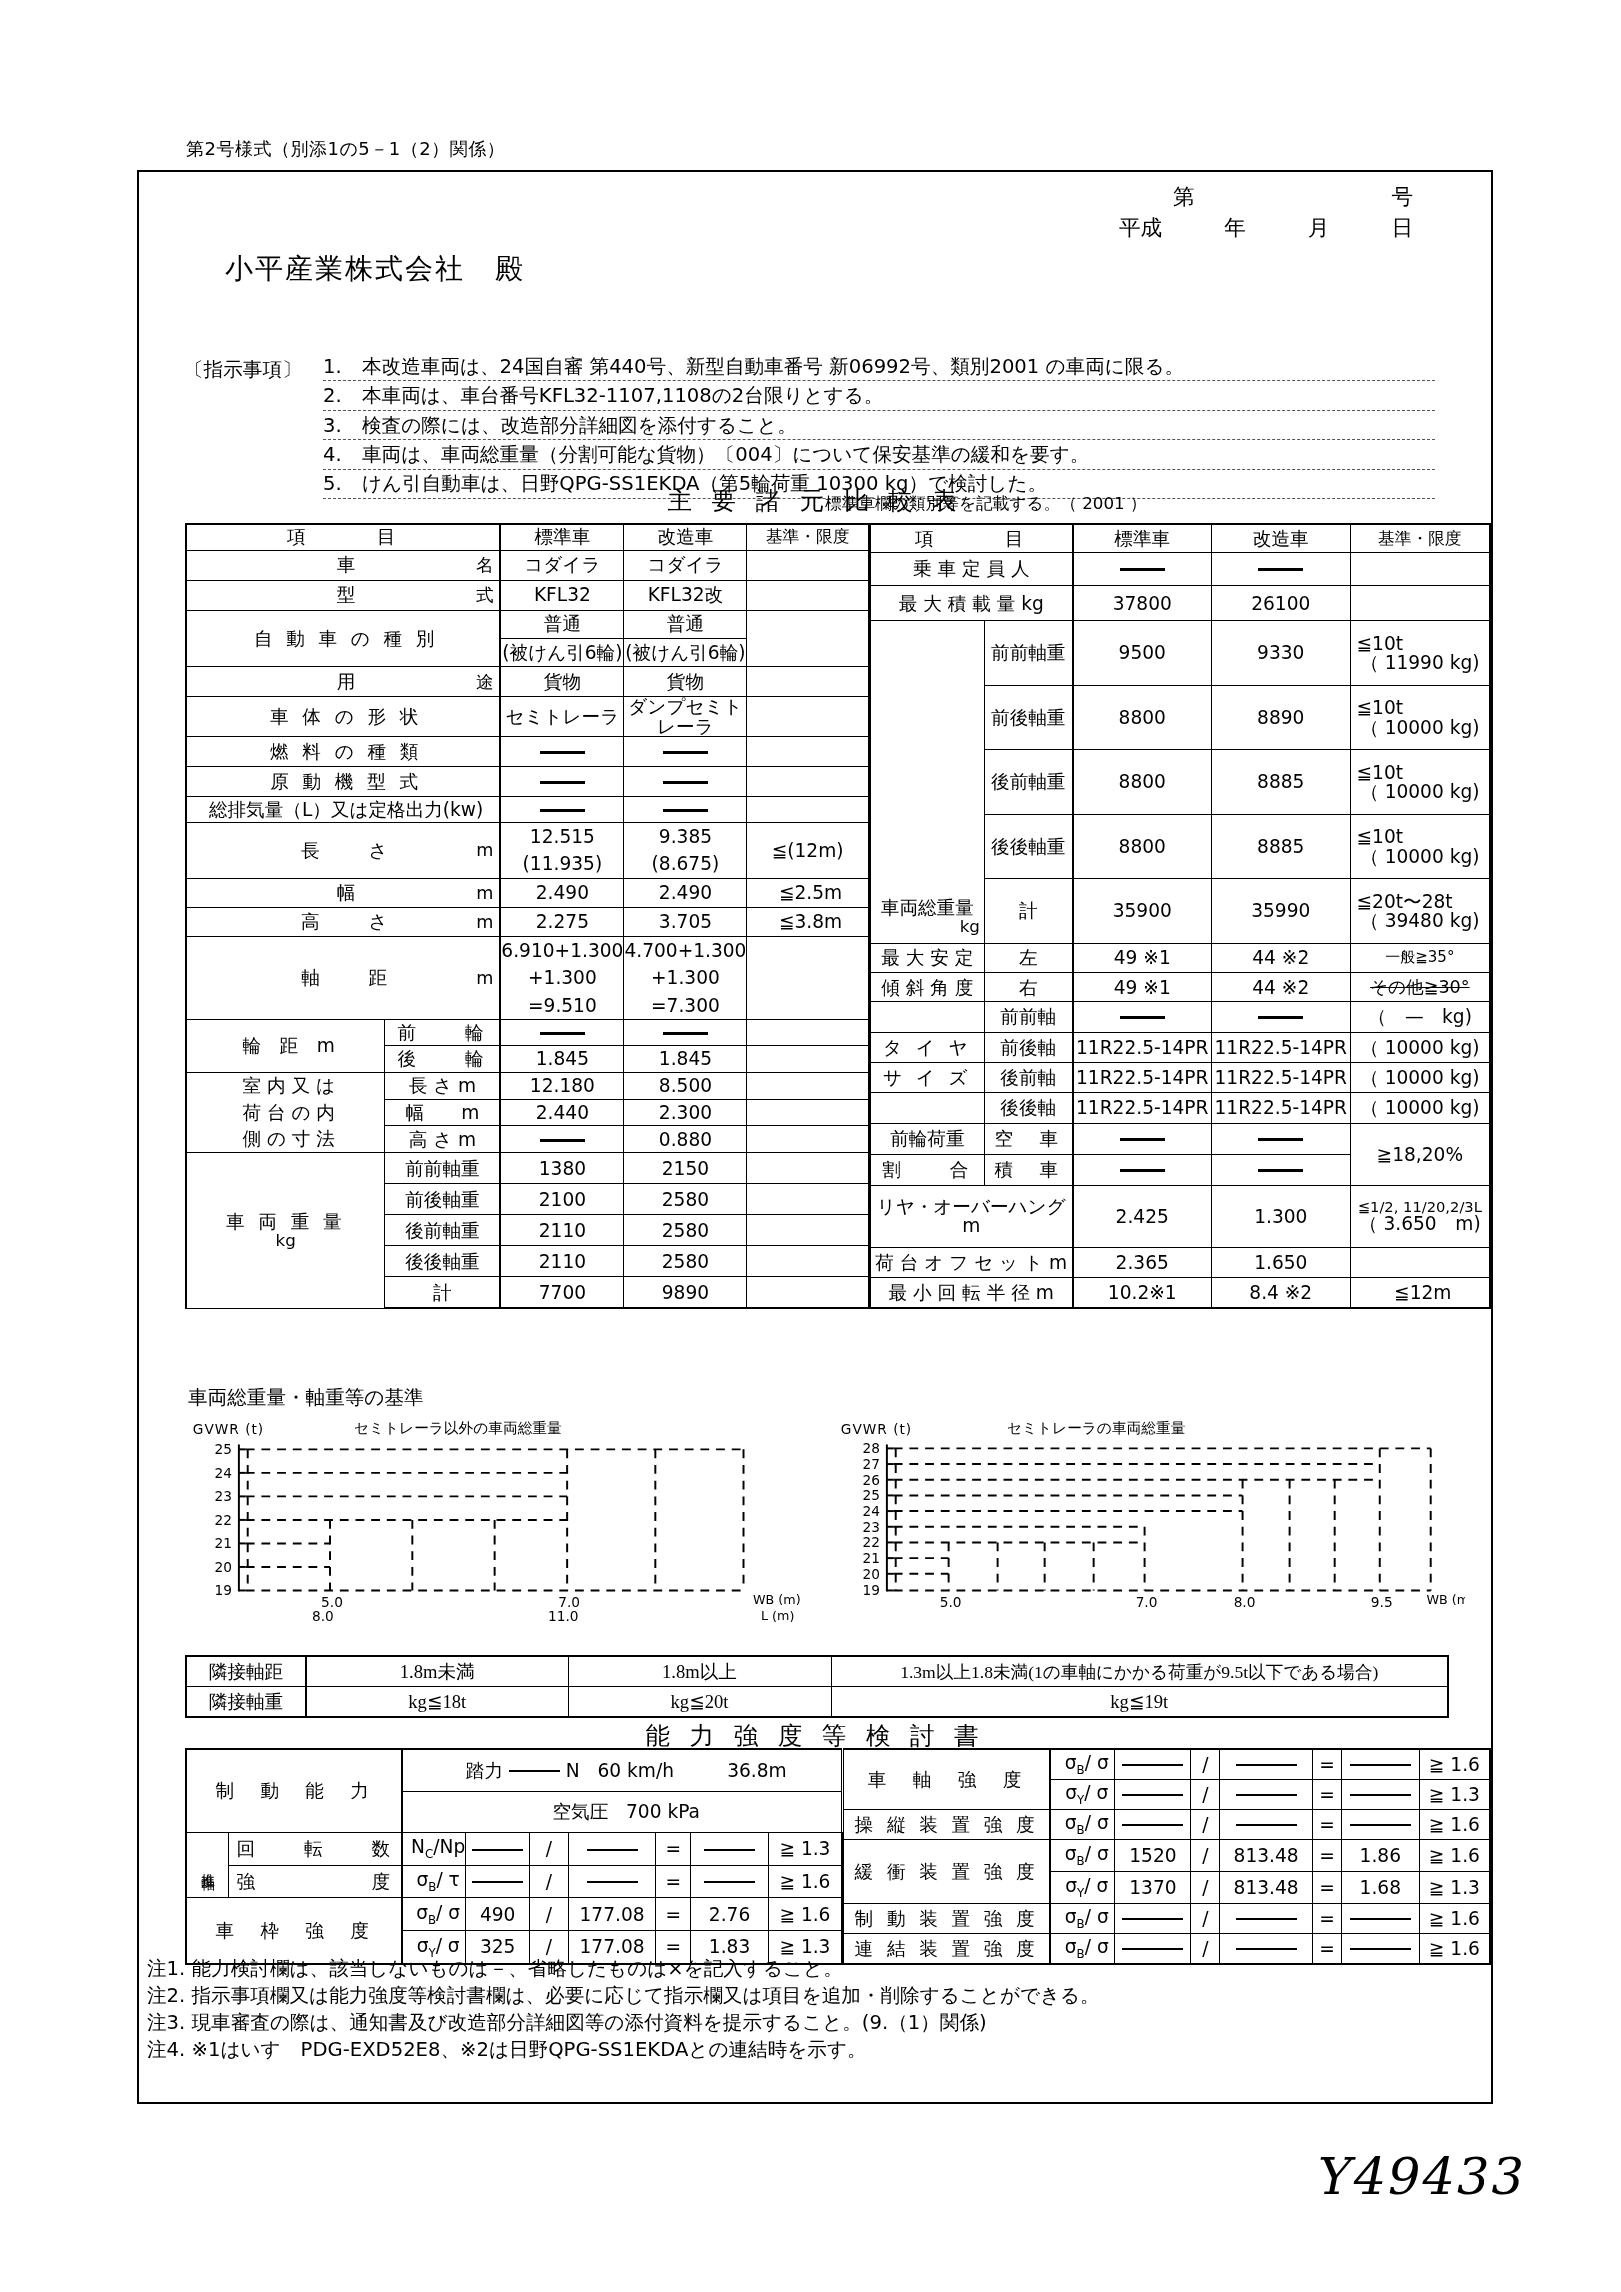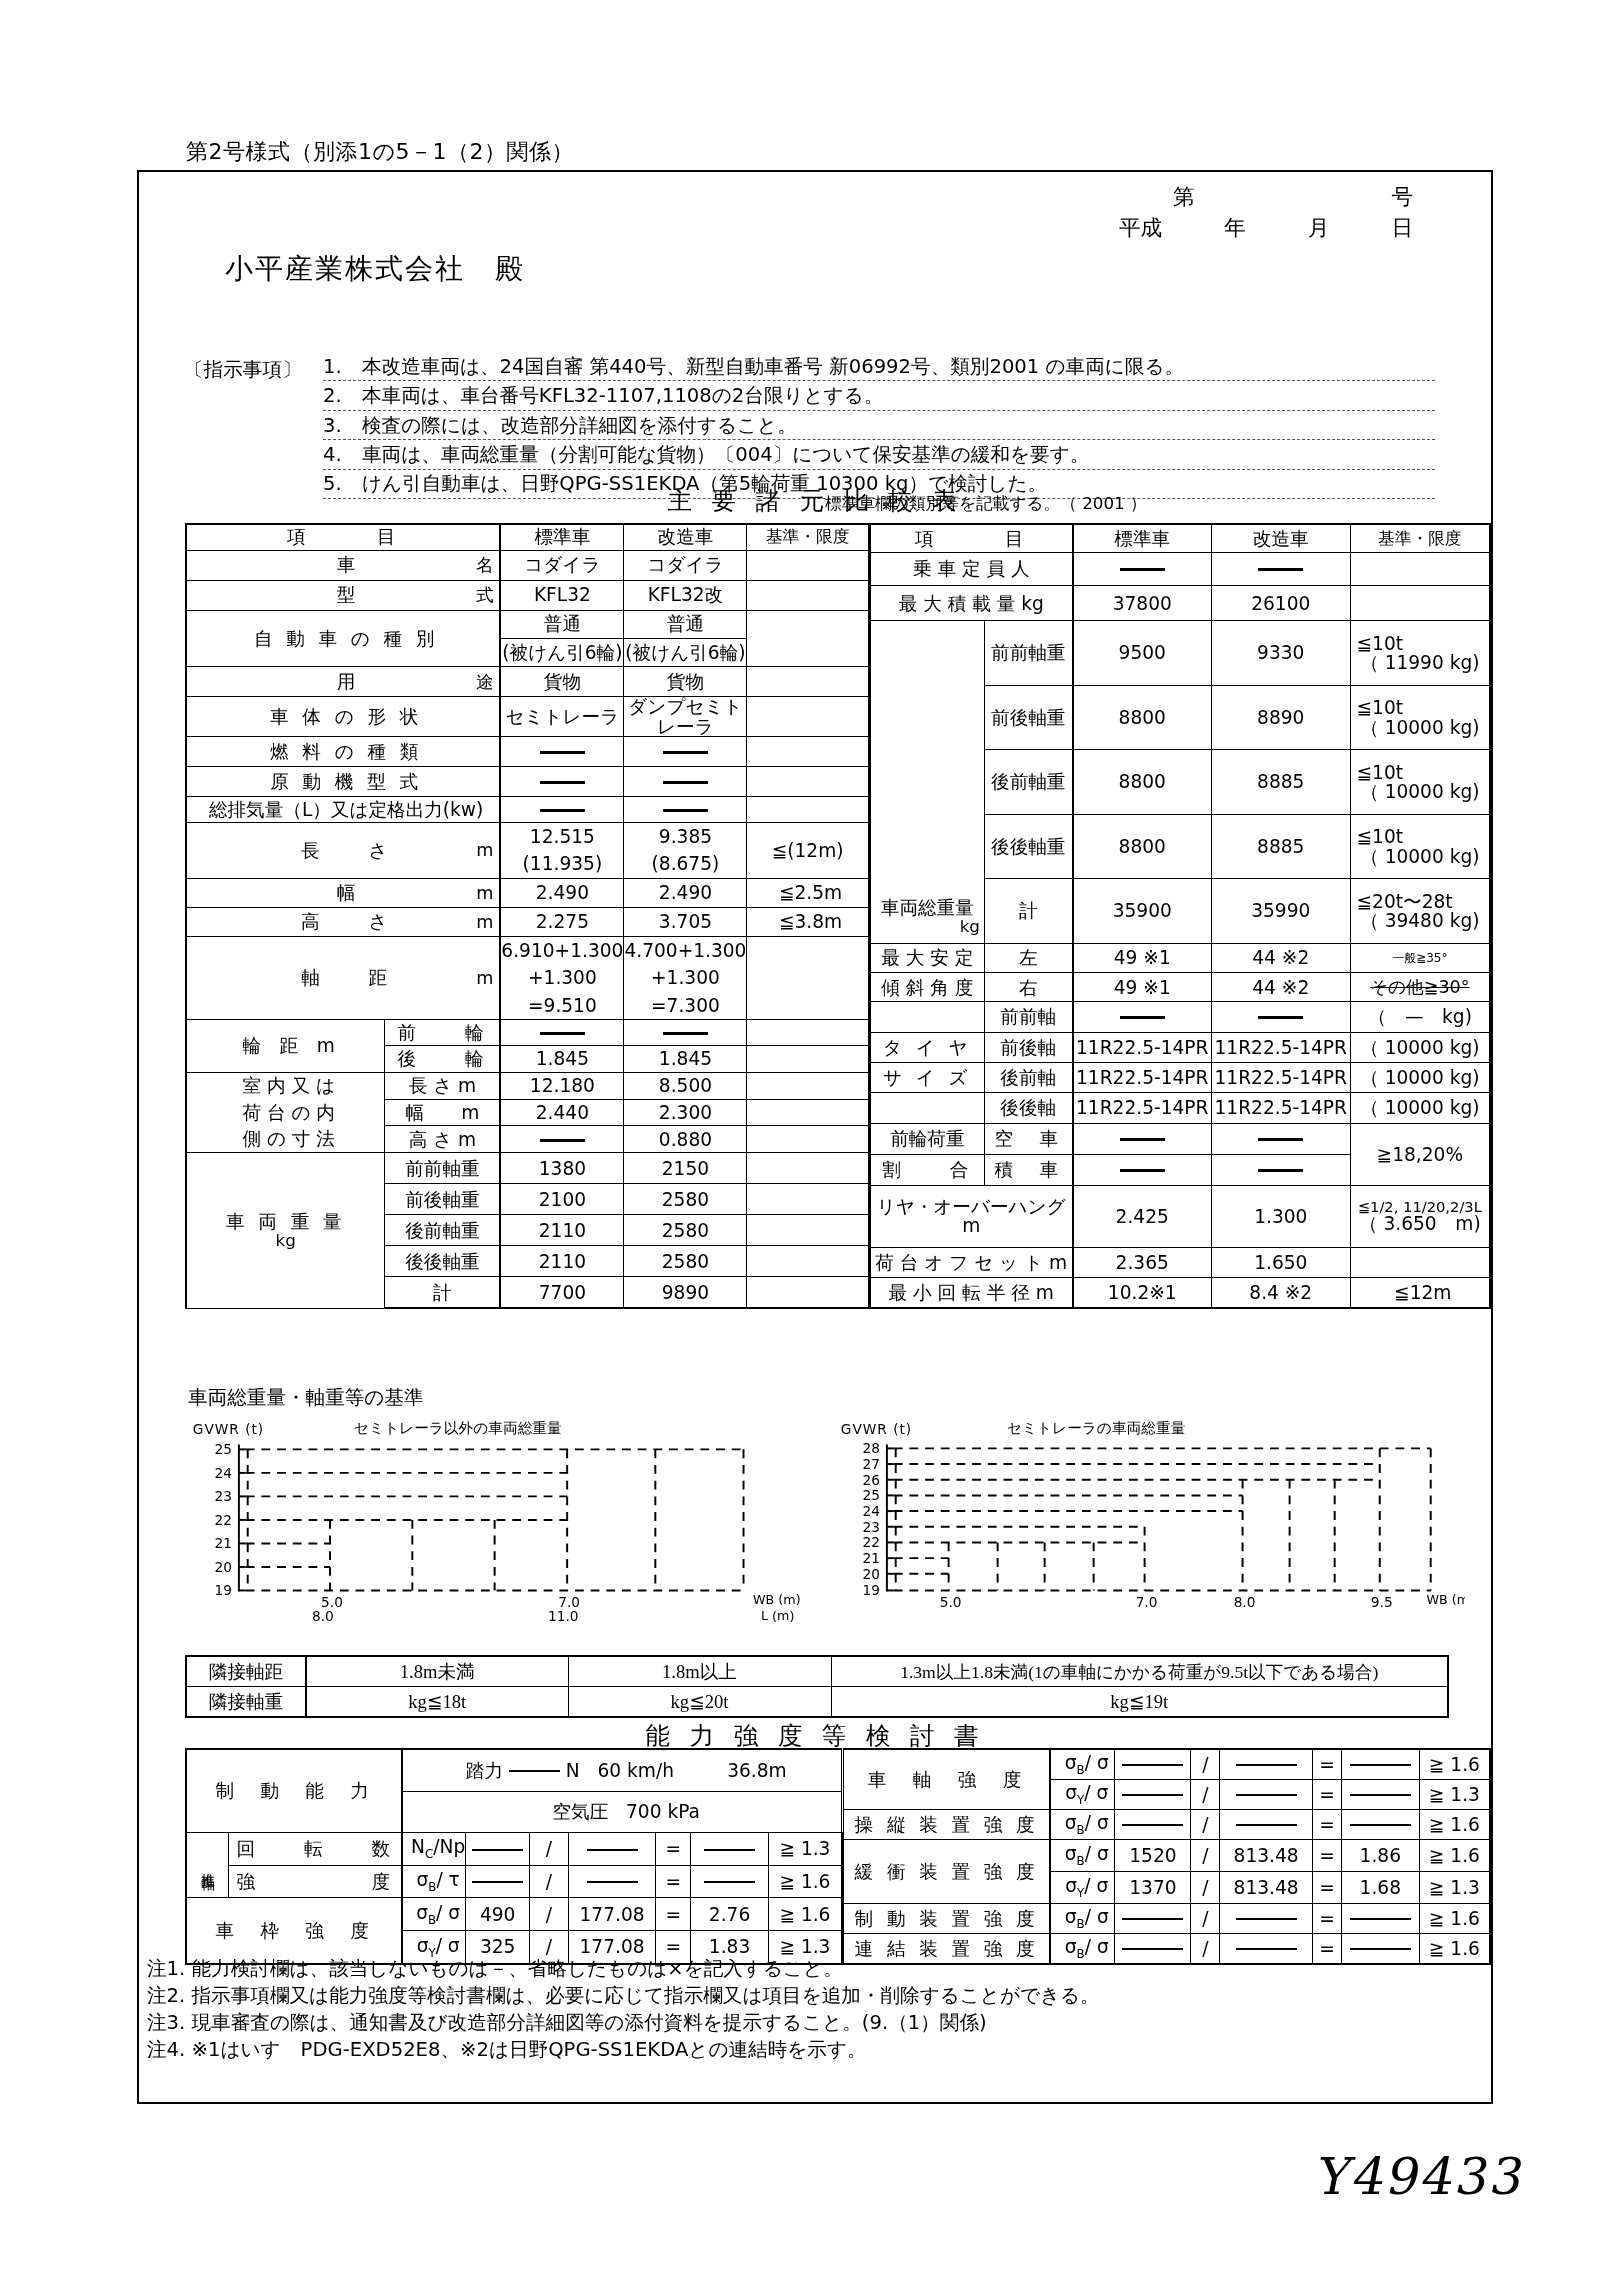--- a/index.html
+++ b/index.html
@@ -1,19 +1,19 @@
 <!DOCTYPE html>
 <html><head>
 <meta charset="utf-8">
 <style>
   html,body{margin:0;padding:0;background:#fff;}
   body{width:1621px;height:2293px;font-family:"DejaVu Sans","Liberation Sans",sans-serif;color:#000;position:relative;}
   .page{position:absolute;inset:0;}
   
-  .formcode{position:absolute;left:186px;top:137px;font-size:22px;letter-spacing:0.5px;}
+  .formcode{position:absolute;left:186px;top:137px;font-size:18px;letter-spacing:0.5px;}
   .frame{position:absolute;left:137px;top:170px;width:1356px;height:1934px;border:2.9px solid #000;box-sizing:border-box;}
   .topright{position:absolute;right:44px;top:9.8px;width:441px;font-size:21.6px;}
   .topright .r1{display:flex;justify-content:space-between;padding:0 34px 0 167px;}
   .topright .r2{display:flex;justify-content:space-between;padding:2px 34px 0 113px;}
   .addressee{position:absolute;left:86px;top:78px;font-size:28px;letter-spacing:2px;}
   .doctitle{position:absolute;left:206px;top:120px;font-size:28px;letter-spacing:1px;}
   .instr-label{position:absolute;left:45px;top:184px;font-size:19.6px;}
   .instr-list{position:absolute;left:184px;top:180px;width:1112px;}
   .instr-item{font-size:19.6px;line-height:1.0;padding:4.9px 0 3.9px 0;border-bottom:1px dashed #555;display:flex;}
   .instr-item .num{width:39px;flex:none;}
@@ -378,21 +378,21 @@
             <div class="lbl">≦20t〜28t</div>
             <div>（ 39480 kg)</div>
           </td>
         </tr>
 
         <tr>
           <td class="dashb" style="height:25.5px">最 大 安 定</td>
           <td class="dashb">左</td>
           <td class="thickl dashb">49 ※1</td>
           <td class="dash dashb">44 ※2</td>
-          <td class="thickr dashb" style="font-size:12px">一般≧35°</td>
+          <td class="thickr dashb" style="font-size:15px">一般≧35°</td>
         </tr>
         <tr>
           <td style="height:25.5px">傾 斜 角 度</td>
           <td>右</td>
           <td class="thickl">49 ※1</td>
           <td class="dash">44 ※2</td>
           <td class="thickr strike" style="font-size:17.6px">その他≧30°</td>
         </tr>
 
         <tr>

